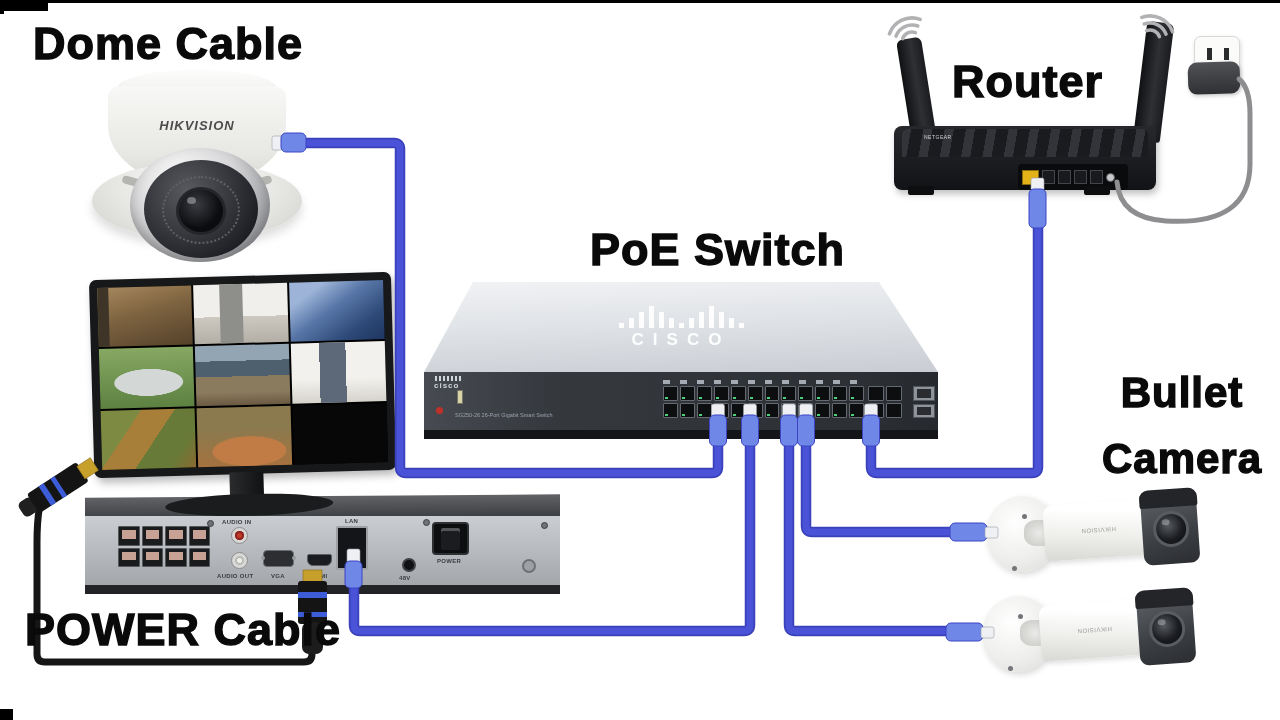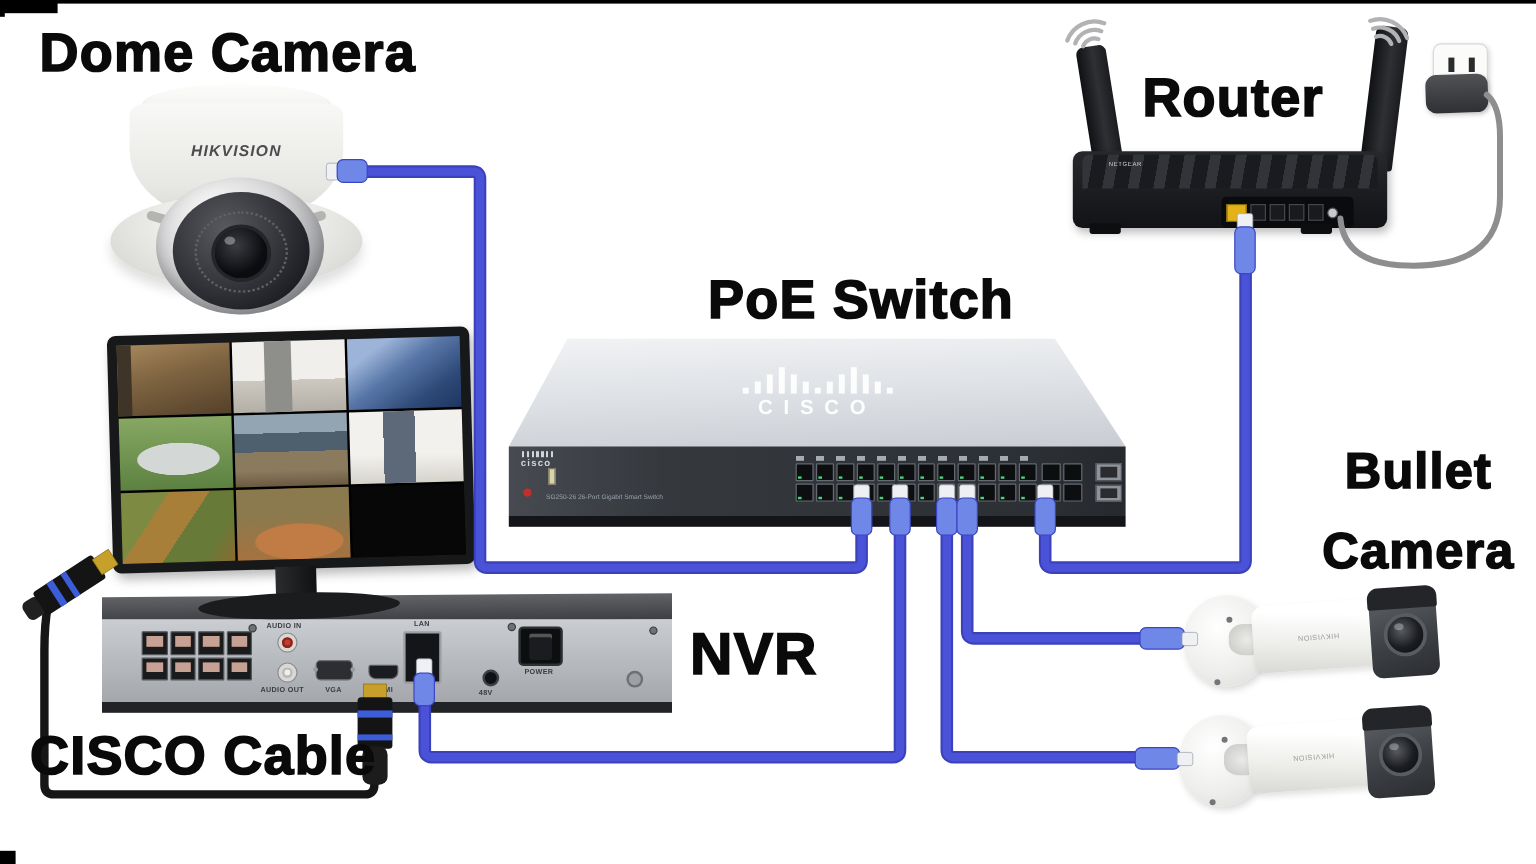--- a/index.html
+++ b/index.html
@@ -431,25 +431,24 @@
     </g>
     <g>
       <rect x="303" y="570" width="19" height="12" fill="#c79f2b" stroke="#8a6d12" stroke-width=".6"></rect>
       <rect x="298" y="581" width="29" height="43" rx="3" fill="#141415"></rect>
       <rect x="298" y="592" width="29" height="6" fill="#3c5cd8"></rect>
       <rect x="298" y="612" width="29" height="5" fill="#3c5cd8"></rect>
       <rect x="302" y="622" width="21" height="32" rx="7" fill="#1c1c1d"></rect>
     </g>
   </svg>
 
-  <div class="lbl lbl-dome">Dome Camera</div>
+  <div class="lbl lbl-dome">Dome Cable</div>
   <div class="lbl lbl-switch">PoE Switch</div>
   <div class="lbl lbl-router">Router</div>
-  <div class="lbl lbl-nvr">NVR</div>
-  <div class="lbl lbl-hdmi">CISCO Cable</div>
+  <div class="lbl lbl-hdmi">POWER Cable</div>
   <div class="lbl lbl-bullet">
     <div>Bullet</div>
     <div>Camera</div>
   </div>
 
   <div class="art art-top"></div>
   <div class="art art-tl"></div>
   <div class="art art-l"></div>
   <div class="art art-bl"></div>
 

